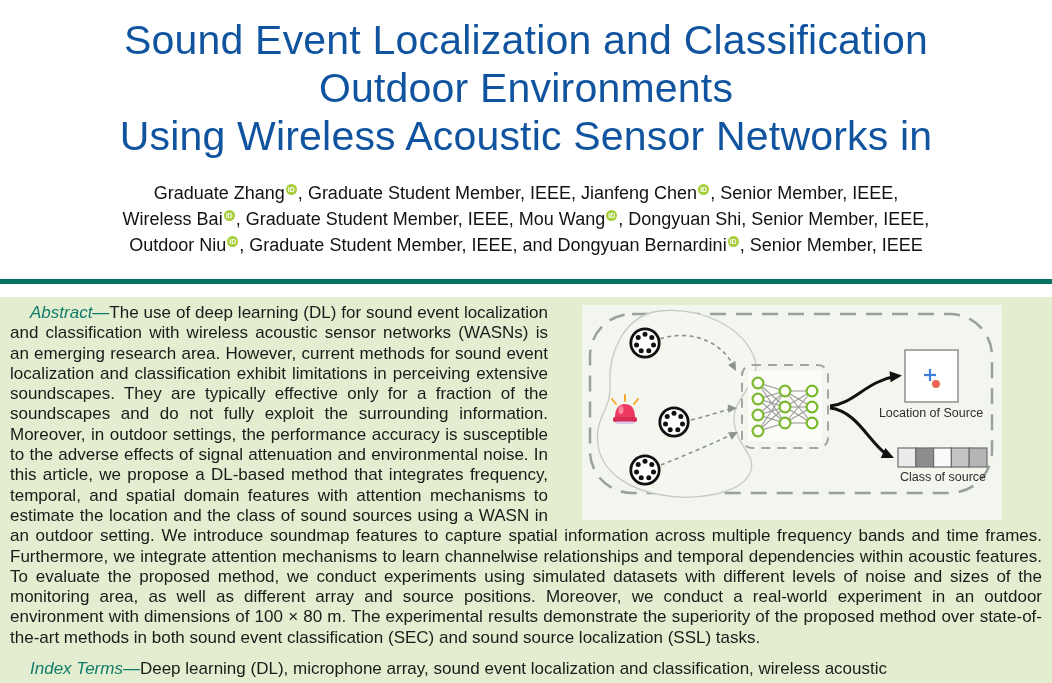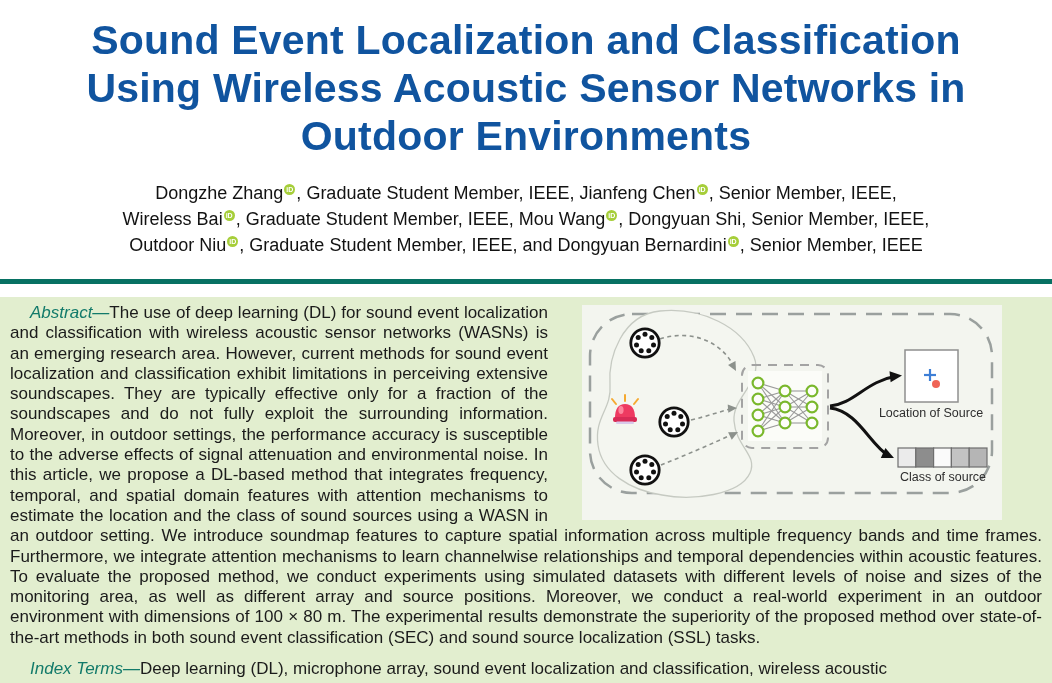--- a/index.html
+++ b/index.html
@@ -12,21 +12,21 @@
     --figure-bg:#f3f5ef;
   }
   *{box-sizing:border-box;}
   html,body{margin:0;padding:0;}
   body{
     width:1052px;height:683px;overflow:hidden;background:#ffffff;
     font-family:"Liberation Sans",sans-serif;
   }
   .title{
     margin:16px 30px 20px;text-align:center;color:var(--title-blue);
-    font-size:41px;line-height:48px;font-weight:700;letter-spacing:.2px;
+    font-size:41px;line-height:48px;font-weight:400;letter-spacing:.2px;
   }
   .byline{text-align:center;font-size:18px;line-height:26px;color:#121212;}
   .byline .it{}
   .orcid{
     display:inline-block;width:11px;height:11px;border-radius:50%;
     background:var(--orcid-green);color:#fff;font-size:7px;line-height:11px;
     font-weight:bold;text-align:center;vertical-align:7px;margin:0 1px;
     font-style:normal;cursor:pointer;
   }
   .divider{height:5px;background:var(--divider-teal);margin-top:21px;}
@@ -46,25 +46,25 @@
   .lead{color:var(--label-teal);font-style:italic;}
   .index-terms{margin-top:11px;}
   .fig-label{font:12.5px "Liberation Sans",sans-serif;fill:#2e2e2e;font-weight:normal;}
 </style>
 </head>
 <body>
 
 <header>
   <h1 class="title">
     <div>Sound Event Localization and Classification</div>
+    <div>Outdoor Environments</div>
     <div>Using Wireless Acoustic Sensor Networks in</div>
-    <div>Outdoor Environments</div>
   </h1>
   <div class="byline" id="byline">
-      <div><span>Dongzhe Zhang</span><span class="orcid">iD</span><span>, </span><span class="it">Graduate Student Member, IEEE</span><span>, Jianfeng Chen</span><span class="orcid">iD</span><span>, </span><span class="it">Senior Member, IEEE</span><span>,</span></div>
+      <div><span>Graduate Zhang</span><span class="orcid">iD</span><span>, </span><span class="it">Graduate Student Member, IEEE</span><span>, Jianfeng Chen</span><span class="orcid">iD</span><span>, </span><span class="it">Senior Member, IEEE</span><span>,</span></div>
       <div><span>Wireless Bai</span><span class="orcid">iD</span><span>, </span><span class="it">Graduate Student Member, IEEE</span><span>, Mou Wang</span><span class="orcid">iD</span><span>, Dongyuan Shi, </span><span class="it">Senior Member, IEEE</span><span>,</span></div>
       <div><span>Outdoor Niu</span><span class="orcid">iD</span><span>, </span><span class="it">Graduate Student Member, IEEE</span><span>, and Dongyuan Bernardini</span><span class="orcid">iD</span><span>, </span><span class="it">Senior Member, IEEE</span></div>
     </div>
 </header>
 
 <div class="divider"></div>
 
 <section class="abstract-box">
 
   <figure class="fig">

